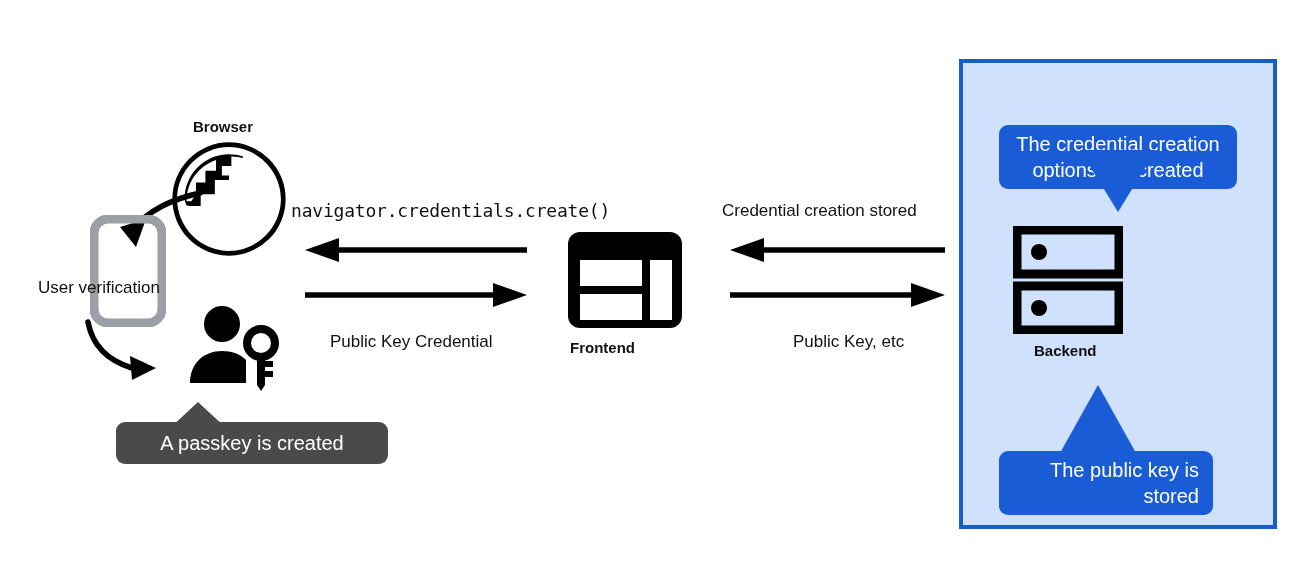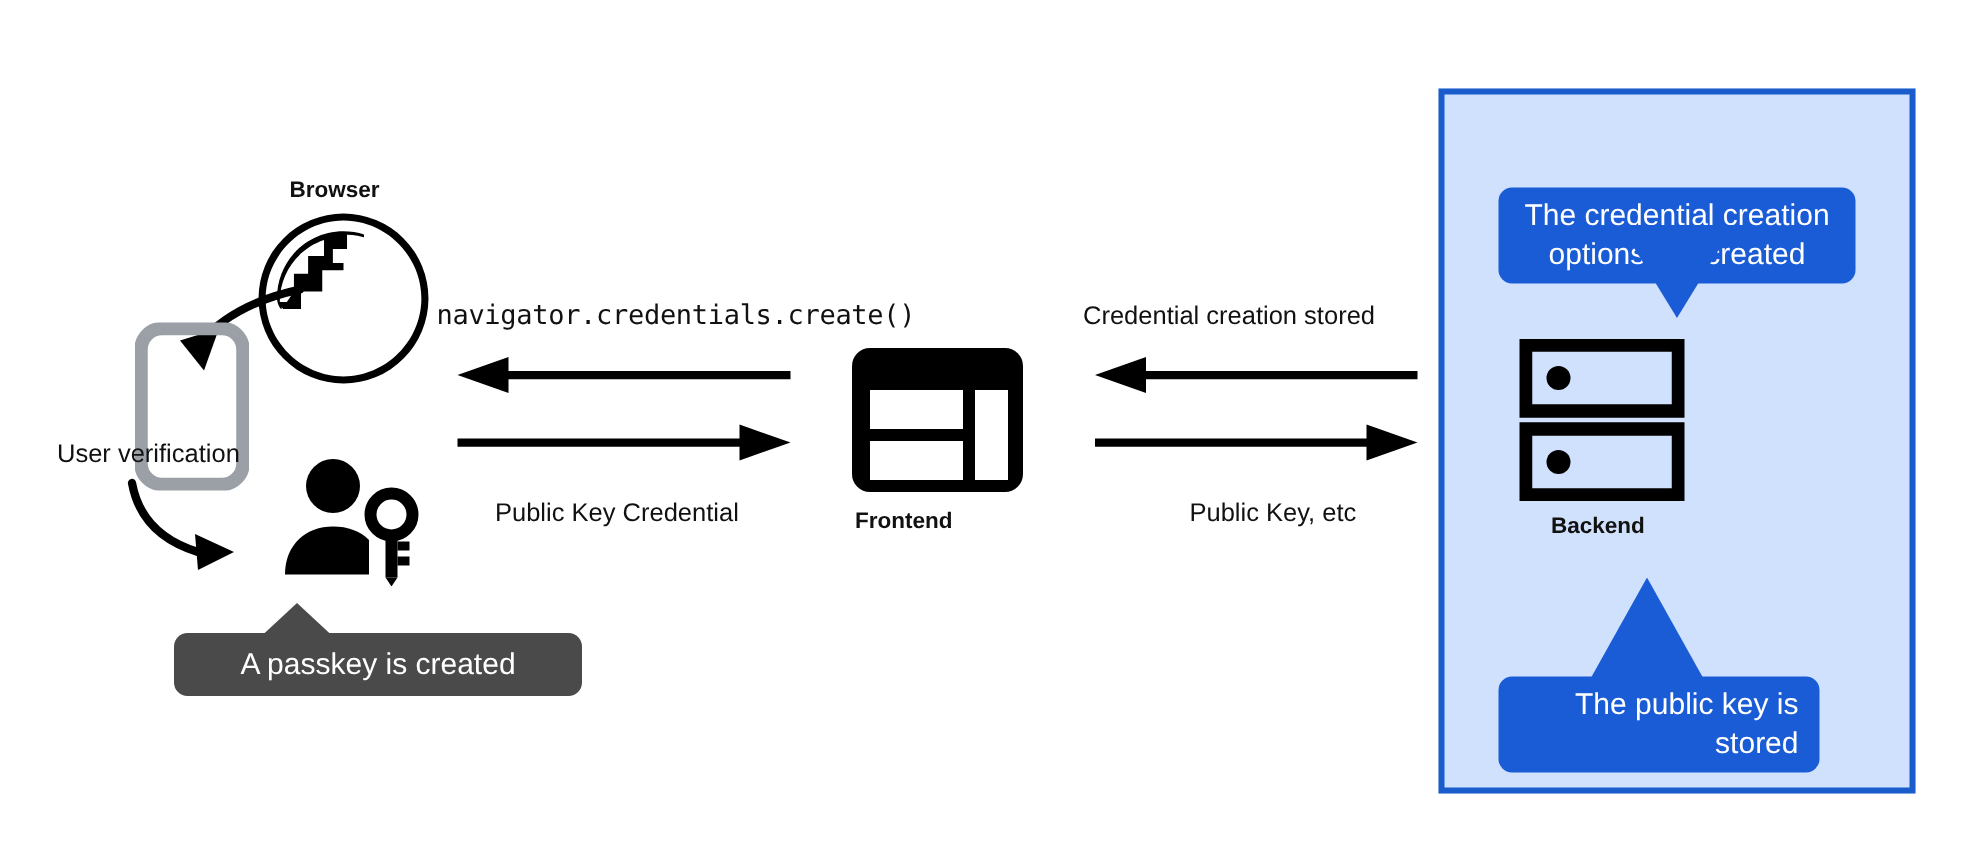--- a/index.html
+++ b/index.html
@@ -108,21 +108,21 @@
     </svg>
   </div>
 
   <div class="icon" style="left:90px; top:215px;">
     <svg width="76" height="112" viewBox="0 0 76 112">
       <rect x="4" y="4" width="68" height="104" rx="14" ry="14" fill="none" stroke="#9aa0a6" stroke-width="9"></rect>
       <rect x="26" y="92" width="24" height="6" rx="3" fill="#ffffff"></rect>
     </svg>
   </div>
 
-  <div class="abs label" style="left:38px; top:292px; background:transparent;">User verification</div>
+  <div class="abs label" style="left:38px; top:277px; background:transparent;">User verification</div>
 
   <div class="arrow" style="left:80px; top:318px;">
     <svg width="110" height="70" viewBox="0 0 110 70">
       <path d="M8 4 C12 26 26 42 52 50" stroke="#000000" stroke-width="5.5" fill="none" stroke-linecap="round"></path>
       <polygon points="50,38 76,50 52,62" fill="#000000"></polygon>
     </svg>
   </div>
 
   <div class="icon" style="left:188px; top:305px;">
     <svg width="96" height="86" viewBox="0 0 96 86">

